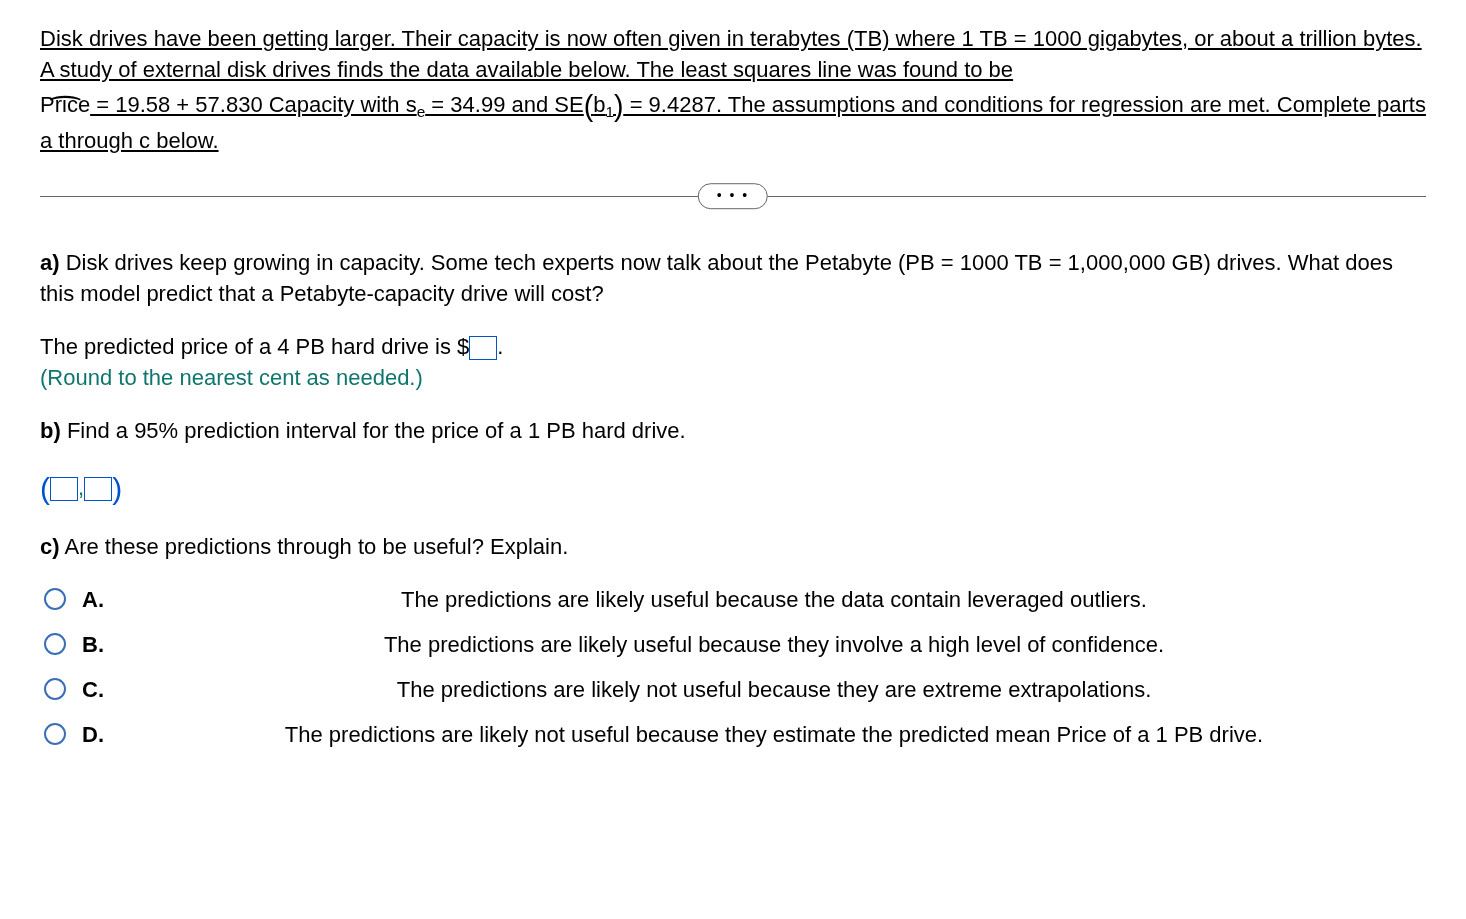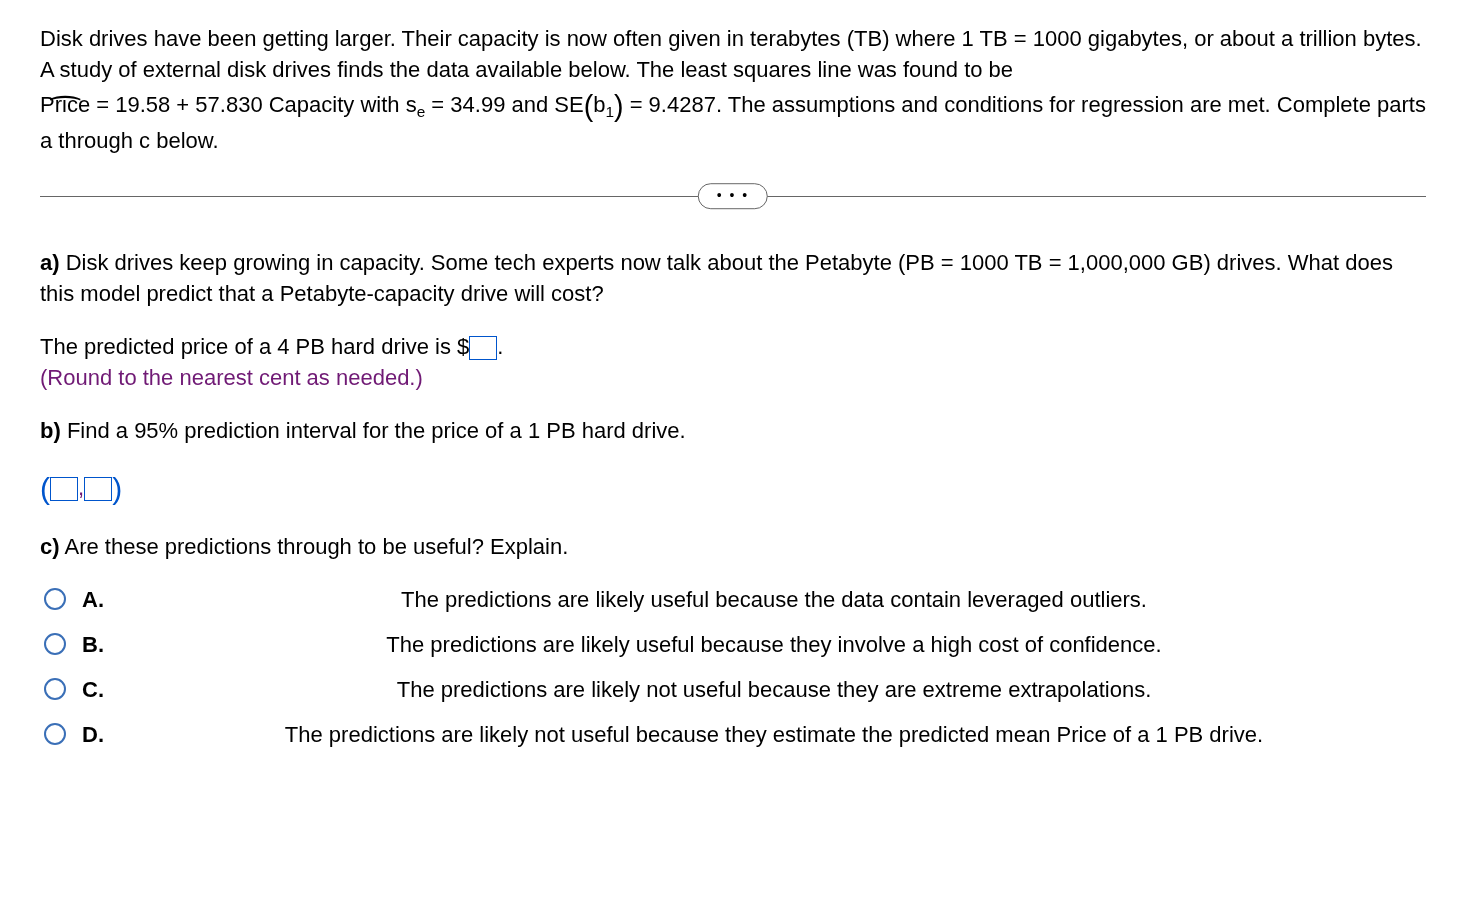--- a/index.html
+++ b/index.html
@@ -11,20 +11,21 @@
       font-family: Arial, Helvetica, sans-serif;
       font-size: 22px;
       line-height: 1.4;
       color: #000;
       background: #fff;
       padding: 24px 40px;
       width: 1466px;
     }
     .intro {
       margin-bottom: 20px;
+      text-decoration: underline;
     }
     .hat {
       display: inline-block;
       position: relative;
     }
     .hat::before {
       content: "⌢";
       position: absolute;
       top: -14px;
       left: 0;
@@ -69,21 +70,21 @@
       cursor: pointer;
     }
     .part {
       margin-bottom: 22px;
       margin-top: 15px;
     }
     .bold {
       font-weight: bold;
     }
     .blue {
-      color: #701a75;
+      color: #0f766e;
     }
     .input-box {
       display: inline-block;
       border: 1px solid #0055cc;
       width: 28px;
       height: 24px;
       vertical-align: middle;
       background: #fff;
     }
     .interval-paren {
@@ -162,21 +163,21 @@
 
 <div class="options">
   <div class="option-row">
     <div class="radio"></div>
     <span class="option-label">A.</span>
     <span class="option-text">The predictions are likely useful because the data contain leveraged outliers.</span>
   </div>
   <div class="option-row">
     <div class="radio"></div>
     <span class="option-label">B.</span>
-    <span class="option-text">The predictions are likely useful because they involve a high cost of confidence.</span>
+    <span class="option-text">The predictions are likely useful because they involve a high level of confidence.</span>
   </div>
   <div class="option-row">
     <div class="radio"></div>
     <span class="option-label">C.</span>
     <span class="option-text">The predictions are likely not useful because they are extreme extrapolations.</span>
   </div>
   <div class="option-row">
     <div class="radio"></div>
     <span class="option-label">D.</span>
     <span class="option-text">The predictions are likely not useful because they estimate the predicted mean Price of a 1 PB drive.</span>

